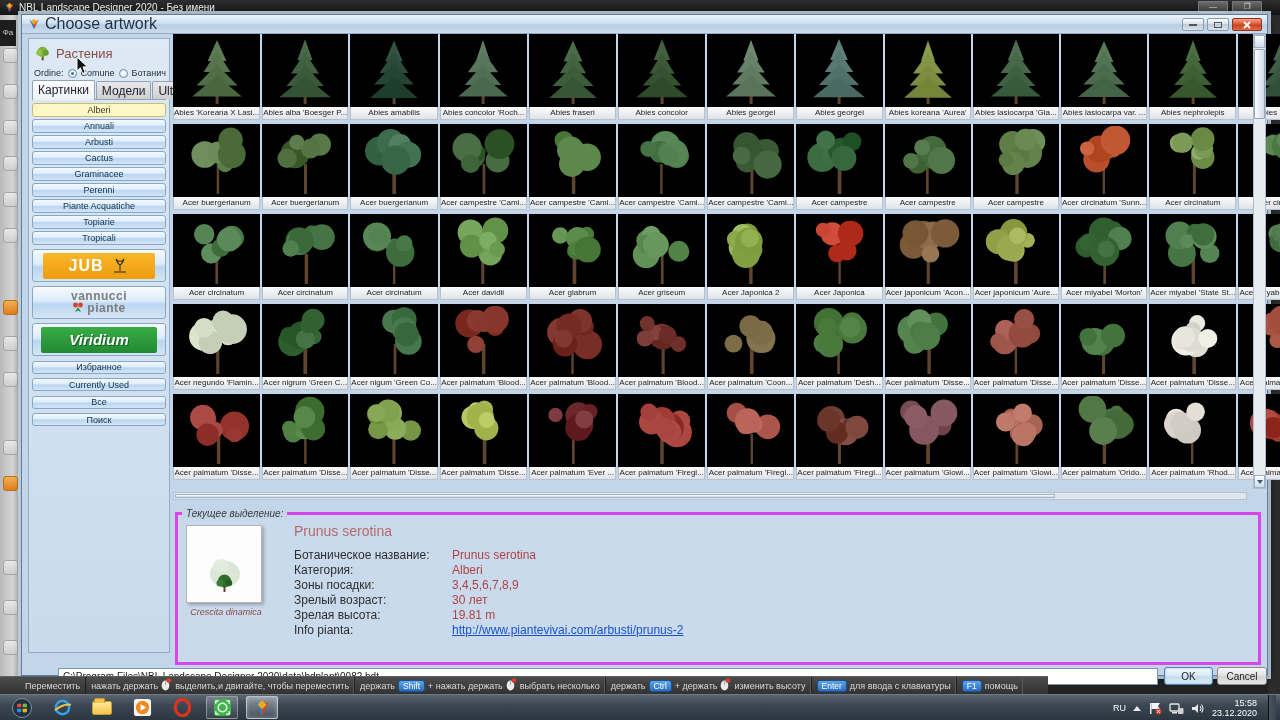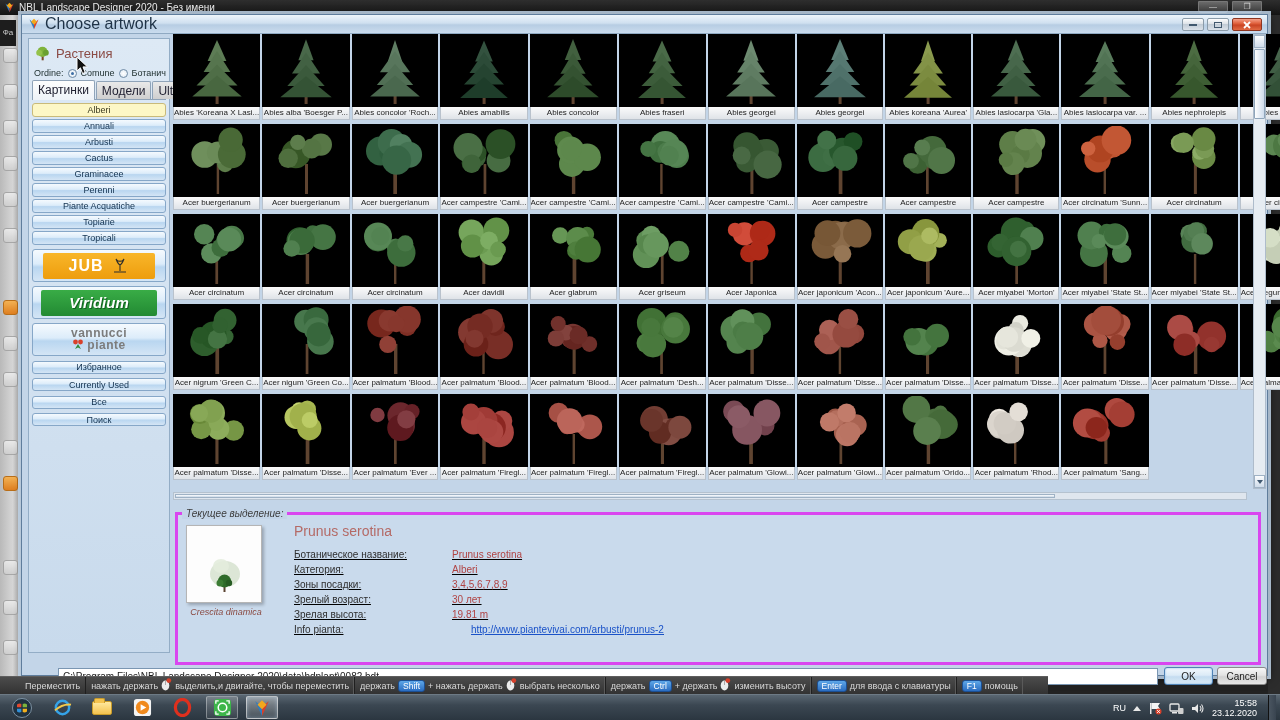--- a/index.html
+++ b/index.html
@@ -100,25 +100,25 @@
   
   #detail { position:absolute; left:153px; top:478px; width:1086px; height:153px;
     border:3px solid #d946ef; background:#c9daec; }
   #detail-legend { position:absolute; left:4px; top:-7px; font-size:10px; font-style:italic; color:#3c3c3c;
     background:#c3d5e8; padding:0 4px; }
   #sel-thumb { position:absolute; left:8px; top:10px; width:76px; height:78px; background:#fff;
     border:1px solid #b5b5b5; box-shadow:2px 2px 3px rgba(0,0,0,.25); }
   #sel-caption { position:absolute; left:0px; top:92px; width:96px; text-align:center;
     font-size:9px; font-style:italic; color:#8a4a42; }
   #sel-title { position:absolute; left:116px; top:8px; font-size:14px; color:#b46a66; }
-  #sel-fields { position:absolute; left:116px; top:32px; font-size:10px;text-decoration:underline; }
+  #sel-fields { position:absolute; left:116px; top:32px; font-size:12px; }
   .fld-row { display:flex; height:15px; align-items:center; }
   .fld-label { width:158px; color:#2e2e2e; }
   .fld-value { color:#b04343; }
-  .fld-value.link { color:#1a52c8; text-decoration:underline;margin-left:19px; }
+  .fld-value.link { color:#1a52c8; text-decoration:underline; }
 
   
   #path-field { position:absolute; left:36px; top:634px; width:1100px; height:17px; background:#fff;
     border:1px solid #7a96b2; font-size:10px; color:#1c1c1c; line-height:15px; padding-left:4px;
     white-space:nowrap; overflow:hidden; }
   .std-btn { position:absolute; top:633px; height:18px; font-size:10px; color:#1c1c1c;
     border:1px solid #8a8a8a; border-radius:3px; background:linear-gradient(#f7f7f7,#e3e3e3 45%,#d2d2d2 55%,#e6e6e6); }
   #ok-btn { left:1142px; width:49px; border-color:#4f82b5; box-shadow:0 0 2px #7fb2e0 inset;
     background:linear-gradient(#f2f8fd,#dcebf7 45%,#c4dcf0 55%,#dcebf7); }
   #cancel-btn { left:1195px; width:50px; }
@@ -251,37 +251,37 @@
             <div class="cat-btn">Tropicali</div>
             <div class="brand-btn">
               <div class="jub-inner">
                 <span class="jub-text">JUB</span>
                 <svg width="20" height="20" viewBox="0 0 20 20">
                   <path d="M6 3 Q8 8 10 9 Q12 8 14 3 Q12 6 10 5 Q8 6 6 3 Z M10 9 L10 15 M4 16 L16 16" stroke="#2c2c2c" stroke-width="1.1" fill="none"></path>
                 </svg>
               </div>
             </div>
             <div class="brand-btn">
-              <div class="viridium-inner">
-                <span>Viridium</span>
-              </div>
-            </div>
-            <div class="brand-btn">
               <div class="vannucci-inner">
                 <span class="vn top">vannucci</span>
                 <span class="vn-row">
                   <svg width="12" height="12" viewBox="0 0 12 12">
                     <circle cx="3.5" cy="3" r="2.4" fill="#d8402a"></circle>
                     <circle cx="8.5" cy="3" r="2.4" fill="#d8402a"></circle>
                     <path d="M6 5 L3 10 L6 8.5 L9 10 Z" fill="#2f8a3a"></path>
                   </svg>
                   <span class="vn bot">piante</span>
                 </span>
               </div>
             </div>
+            <div class="brand-btn">
+              <div class="viridium-inner">
+                <span>Viridium</span>
+              </div>
+            </div>
             <div class="action-btn">Избранное</div>
             <div class="action-btn">Currently Used</div>
             <div class="action-btn">Все</div>
             <div class="action-btn">Поиск</div>
           </div>
       </div>
 
       <div id="grid">
           <div class="cell" title="Abies 'Koreana X Lasi...">
             <div class="img">
@@ -300,67 +300,67 @@
               <svg width="78" height="71" viewBox="0 0 78 71">
                 <rect x="37.6" y="52" width="3" height="16" fill="#5f4430"></rect>
                 <polygon points="39,3.3 31.4,24.3 46.6,24.3" fill="rgb(73,104,74)"></polygon>
                 <polygon points="39,16.5 25.0,37.5 53.0,37.5" fill="rgb(66,97,67)"></polygon>
                 <polygon points="39,29.0 20.3,50.0 57.7,50.0" fill="rgb(59,90,60)"></polygon>
                 <polygon points="39,40.2 13.3,61.2 64.7,61.2" fill="rgb(52,83,53)"></polygon>
               </svg>
             </div>
             <div class="lbl">Abies alba 'Boesger P...</div>
           </div>
+          <div class="cell" title="Abies amabilis">
+            <div class="img">
+              <svg width="78" height="71" viewBox="0 0 78 71">
+                <rect x="37.6" y="52" width="3" height="16" fill="#5f4430"></rect>
+                <polygon points="39,4.6 30.2,25.6 47.8,25.6" fill="rgb(51,82,63)"></polygon>
+                <polygon points="39,15.9 24.5,36.9 53.5,36.9" fill="rgb(44,75,56)"></polygon>
+                <polygon points="39,27.5 19.0,48.5 59.0,48.5" fill="rgb(37,68,49)"></polygon>
+                <polygon points="39,40.9 15.2,61.9 62.8,61.9" fill="rgb(30,61,42)"></polygon>
+              </svg>
+            </div>
+            <div class="lbl">Abies amabilis</div>
+          </div>
           <div class="cell" title="Abies concolor 'Roch...">
             <div class="img">
               <svg width="78" height="71" viewBox="0 0 78 71">
                 <rect x="37.6" y="52" width="3" height="16" fill="#5f4430"></rect>
                 <polygon points="39,3.9 32.0,24.9 46.0,24.9" fill="rgb(95,125,99)"></polygon>
                 <polygon points="39,15.3 23.9,36.3 54.1,36.3" fill="rgb(88,118,92)"></polygon>
                 <polygon points="39,28.0 20.8,49.0 57.2,49.0" fill="rgb(81,111,85)"></polygon>
                 <polygon points="39,39.5 14.2,60.5 63.8,60.5" fill="rgb(74,104,78)"></polygon>
               </svg>
             </div>
             <div class="lbl">Abies concolor 'Roch...</div>
           </div>
-          <div class="cell" title="Abies amabilis">
+          <div class="cell" title="Abies fraseri">
             <div class="img">
               <svg width="78" height="71" viewBox="0 0 78 71">
                 <rect x="37.6" y="52" width="3" height="16" fill="#5f4430"></rect>
-                <polygon points="39,4.6 30.2,25.6 47.8,25.6" fill="rgb(51,82,63)"></polygon>
-                <polygon points="39,15.9 24.5,36.9 53.5,36.9" fill="rgb(44,75,56)"></polygon>
-                <polygon points="39,27.5 19.0,48.5 59.0,48.5" fill="rgb(37,68,49)"></polygon>
-                <polygon points="39,40.9 15.2,61.9 62.8,61.9" fill="rgb(30,61,42)"></polygon>
-              </svg>
-            </div>
-            <div class="lbl">Abies amabilis</div>
+                <polygon points="39,4.4 29.6,25.4 48.4,25.4" fill="rgb(74,106,72)"></polygon>
+                <polygon points="39,16.2 25.8,37.2 52.2,37.2" fill="rgb(67,99,65)"></polygon>
+                <polygon points="39,29.0 18.4,50.0 59.6,50.0" fill="rgb(60,92,58)"></polygon>
+                <polygon points="39,40.9 15.1,61.9 62.9,61.9" fill="rgb(53,85,51)"></polygon>
+              </svg>
+            </div>
+            <div class="lbl">Abies fraseri</div>
           </div>
           <div class="cell" title="Abies concolor">
             <div class="img">
               <svg width="78" height="71" viewBox="0 0 78 71">
                 <rect x="37.6" y="52" width="3" height="16" fill="#5f4430"></rect>
                 <polygon points="39,3.1 30.8,24.1 47.2,24.1" fill="rgb(66,96,63)"></polygon>
                 <polygon points="39,16.7 26.4,37.7 51.6,37.7" fill="rgb(59,89,56)"></polygon>
                 <polygon points="39,28.5 19.6,49.5 58.4,49.5" fill="rgb(52,82,49)"></polygon>
                 <polygon points="39,40.2 13.2,61.2 64.8,61.2" fill="rgb(45,75,42)"></polygon>
               </svg>
             </div>
             <div class="lbl">Abies concolor</div>
-          </div>
-          <div class="cell" title="Abies fraseri">
-            <div class="img">
-              <svg width="78" height="71" viewBox="0 0 78 71">
-                <rect x="37.6" y="52" width="3" height="16" fill="#5f4430"></rect>
-                <polygon points="39,4.4 29.6,25.4 48.4,25.4" fill="rgb(74,106,72)"></polygon>
-                <polygon points="39,16.2 25.8,37.2 52.2,37.2" fill="rgb(67,99,65)"></polygon>
-                <polygon points="39,29.0 18.4,50.0 59.6,50.0" fill="rgb(60,92,58)"></polygon>
-                <polygon points="39,40.9 15.1,61.9 62.9,61.9" fill="rgb(53,85,51)"></polygon>
-              </svg>
-            </div>
-            <div class="lbl">Abies fraseri</div>
           </div>
           <div class="cell" title="Abies georgei">
             <div class="img">
               <svg width="78" height="71" viewBox="0 0 78 71">
                 <rect x="37.6" y="52" width="3" height="16" fill="#5f4430"></rect>
                 <polygon points="39,3.7 31.4,24.7 46.6,24.7" fill="rgb(109,138,112)"></polygon>
                 <polygon points="39,15.6 25.2,36.6 52.8,36.6" fill="rgb(102,131,105)"></polygon>
                 <polygon points="39,27.5 20.2,48.5 57.8,48.5" fill="rgb(95,124,98)"></polygon>
                 <polygon points="39,39.5 14.1,60.5 63.9,60.5" fill="rgb(88,117,91)"></polygon>
               </svg>
@@ -714,20 +714,36 @@
                 <circle cx="23.7" cy="24.5" r="10.4" fill="rgb(92,140,82)"></circle>
                 <circle cx="23.2" cy="38.7" r="13.4" fill="rgb(97,145,87)"></circle>
                 <circle cx="28.3" cy="19.0" r="9.3" fill="rgb(109,157,99)"></circle>
                 <circle cx="24.7" cy="28.2" r="10.0" fill="rgb(87,135,77)"></circle>
                 <circle cx="32.9" cy="29.0" r="12.9" fill="rgb(103,151,93)"></circle>
                 <circle cx="55.8" cy="35.3" r="10.5" fill="rgb(82,130,72)"></circle>
               </svg>
             </div>
             <div class="lbl">Acer griseum</div>
           </div>
+          <div class="cell" title="Acer Japonica 2">
+            <div class="img">
+              <svg width="78" height="71" viewBox="0 0 78 71">
+                <rect x="37.2" y="38" width="3.4" height="30" fill="#5f4430"></rect>
+                <circle cx="30.4" cy="30.9" r="13.7" fill="rgb(153,184,89)"></circle>
+                <circle cx="35.5" cy="18.2" r="10.8" fill="rgb(126,157,62)"></circle>
+                <circle cx="30.4" cy="18.4" r="10.5" fill="rgb(159,190,95)"></circle>
+                <circle cx="41.9" cy="34.1" r="8.6" fill="rgb(124,155,60)"></circle>
+                <circle cx="23.8" cy="23.3" r="8.9" fill="rgb(139,170,75)"></circle>
+                <circle cx="34.0" cy="38.0" r="14.0" fill="rgb(128,159,64)"></circle>
+                <circle cx="36.9" cy="25.4" r="13.7" fill="rgb(126,157,62)"></circle>
+                <circle cx="37.8" cy="22.1" r="9.2" fill="rgb(145,176,81)"></circle>
+              </svg>
+            </div>
+            <div class="lbl">Acer Japonica 2</div>
+          </div>
           <div class="cell" title="Acer Japonica">
             <div class="img">
               <svg width="78" height="71" viewBox="0 0 78 71">
                 <rect x="38.4" y="38" width="2.4" height="30" fill="#5f4430"></rect>
                 <circle cx="37.1" cy="37.4" r="8.9" fill="rgb(174,41,23)"></circle>
                 <circle cx="47.9" cy="23.7" r="8.2" fill="rgb(194,61,43)"></circle>
                 <circle cx="32.4" cy="17.9" r="11.6" fill="rgb(209,76,58)"></circle>
                 <circle cx="23.0" cy="13.9" r="7.2" fill="rgb(202,69,51)"></circle>
                 <circle cx="50.6" cy="17.5" r="12.8" fill="rgb(175,42,24)"></circle>
                 <circle cx="48.2" cy="14.6" r="9.5" fill="rgb(174,41,23)"></circle>
@@ -893,20 +909,34 @@
                 <circle cx="38.8" cy="30.4" r="12.6" fill="rgb(118,54,49)"></circle>
                 <circle cx="40.0" cy="31.8" r="11.9" fill="rgb(101,37,32)"></circle>
                 <circle cx="55.4" cy="38.1" r="7.8" fill="rgb(111,47,42)"></circle>
                 <circle cx="31.7" cy="26.6" r="7.9" fill="rgb(130,66,61)"></circle>
                 <circle cx="21.9" cy="32.4" r="8.2" fill="rgb(125,61,56)"></circle>
                 <circle cx="24.2" cy="17.6" r="7.5" fill="rgb(113,49,44)"></circle>
                 <circle cx="44.6" cy="29.3" r="9.0" fill="rgb(107,43,38)"></circle>
               </svg>
             </div>
             <div class="lbl">Acer palmatum 'Blood...</div>
+          </div>
+          <div class="cell" title="Acer palmatum 'Coon...">
+            <div class="img">
+              <svg width="78" height="71" viewBox="0 0 78 71">
+                <rect x="37.9" y="38" width="3.7" height="30" fill="#5f4430"></rect>
+                <circle cx="45.5" cy="36.9" r="7.9" fill="rgb(102,86,49)"></circle>
+                <circle cx="52.4" cy="37.3" r="9.4" fill="rgb(133,117,80)"></circle>
+                <circle cx="21.5" cy="37.6" r="8.9" fill="rgb(124,108,71)"></circle>
+                <circle cx="48.9" cy="32.4" r="14.5" fill="rgb(131,115,78)"></circle>
+                <circle cx="48.7" cy="26.7" r="12.2" fill="rgb(124,108,71)"></circle>
+                <circle cx="38.4" cy="20.3" r="11.0" fill="rgb(122,106,69)"></circle>
+              </svg>
+            </div>
+            <div class="lbl">Acer palmatum 'Coon...</div>
           </div>
           <div class="cell" title="Acer palmatum 'Desh...">
             <div class="img">
               <svg width="78" height="71" viewBox="0 0 78 71">
                 <rect x="37.2" y="38" width="2.7" height="30" fill="#5f4430"></rect>
                 <circle cx="52.2" cy="17.3" r="11.1" fill="rgb(67,115,55)"></circle>
                 <circle cx="28.7" cy="16.7" r="14.8" fill="rgb(65,113,53)"></circle>
                 <circle cx="23.6" cy="37.1" r="10.1" fill="rgb(77,125,65)"></circle>
                 <circle cx="30.0" cy="38.3" r="13.1" fill="rgb(73,121,61)"></circle>
                 <circle cx="39.5" cy="20.9" r="8.1" fill="rgb(64,112,52)"></circle>

